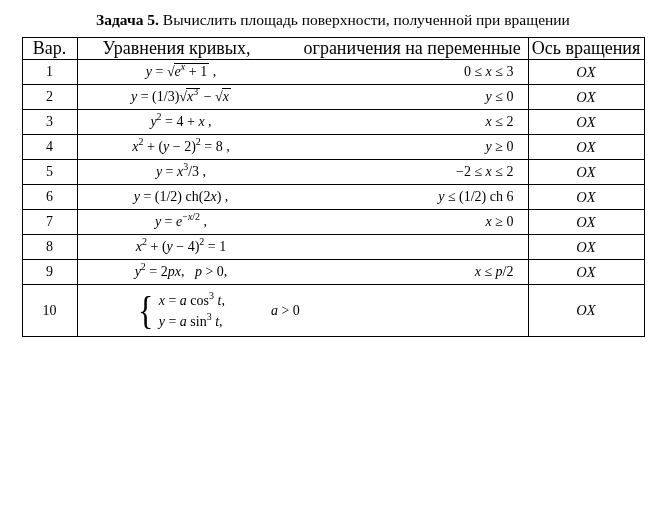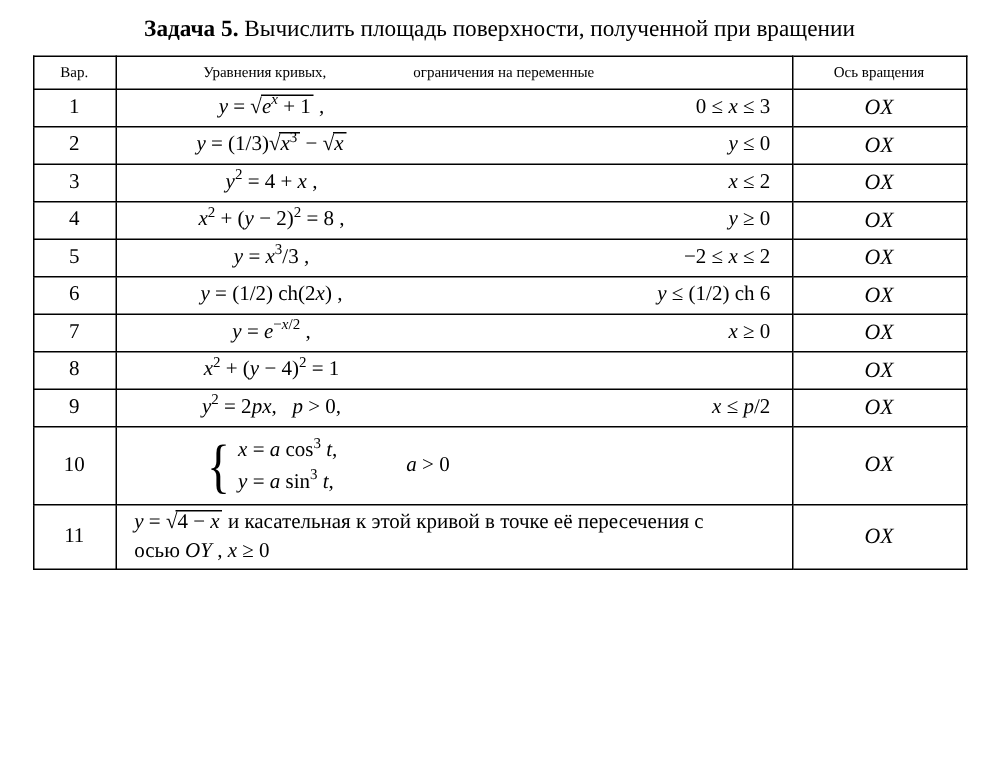--- a/index.html
+++ b/index.html
@@ -9,25 +9,25 @@
     font-family:"Liberation Serif", serif; color:#000;
   }
   .title { text-align:center; padding-top:9px; font-size:15.5px; line-height:21px; }
   .title b { font-weight:bold; }
 
   table {
     border-collapse:collapse; table-layout:fixed;
     width:622px; margin:7px auto 0 auto;
   }
   td, th { border:1px solid #000; font-size:14px; font-weight:normal; vertical-align:middle; padding:0; }
-  thead th { height:22px; font-size:10px; }
+  thead th { height:22px; font-size:18px; }
   .c-var  { text-align:center; }
   .c-axis { text-align:center; font-size:14.5px; }
 
-  .hdr-mid { display:flex; align-items:center; }
+  .hdr-mid { display:flex; align-items:center;gap:28px; }
   .hdr-mid .h-eq { flex:0 0 44%; text-align:center; }
   .hdr-mid .h-ct { flex:1; text-align:left; }
 
   .rh-s  td { height:25px; }
   .rh-xs td { height:24px; }
   .rh-m  td { height:43px; }
   .rh-l  td { height:52px; }
 
   .mid { display:flex; align-items:center; width:100%; }
   .eq { flex:0 0 46%; text-align:center; }
@@ -175,24 +175,14 @@
             <span class="brace">{</span>
             <div class="sys-lines">
               <div><i>x</i> = <i>a</i> cos<sup>3</sup> <i>t</i>,</div>
               <div><i>y</i> = <i>a</i> sin<sup>3</sup> <i>t</i>,</div>
             </div>
             <span class="sys-mid"><i>a</i> &gt; 0</span>
           </div>
         </td>
         <td class="c-axis"><i>OX</i></td>
       </tr>
-      <tr class="rh-m">
-        <td class="c-var"><span>11</span></td>
-        <td class="c-mid">
-          <div class="txt2">
-            <div><i>y</i> = √<span class="ol">4 − <i>x</i></span> и касательная к этой кривой в точке её  пересечения с</div>
-            <div>осью <i>OY</i> ,  <i>x</i> ≥ 0</div>
-          </div>
-        </td>
-        <td class="c-axis"><i>OX</i></td>
-      </tr>
     </tbody>
 </table>
 
 </body></html>

